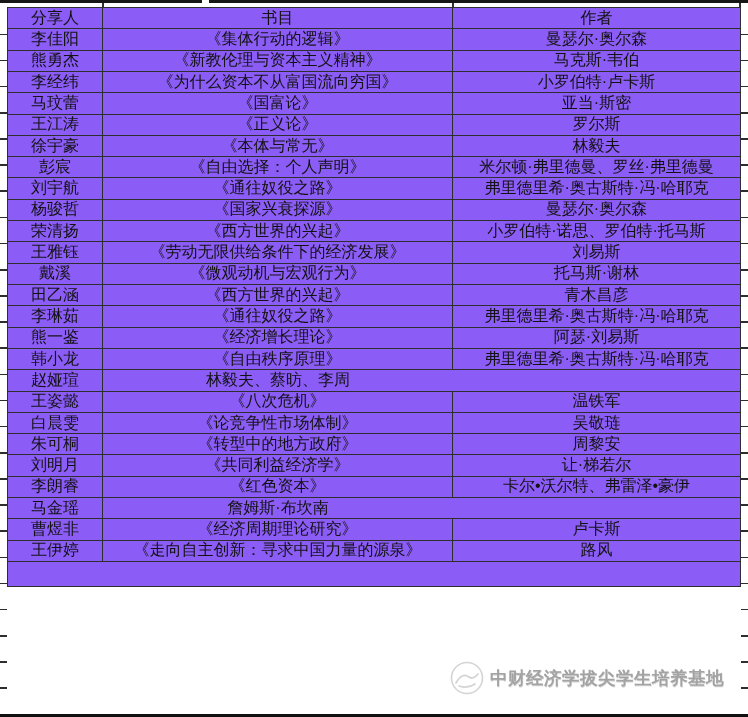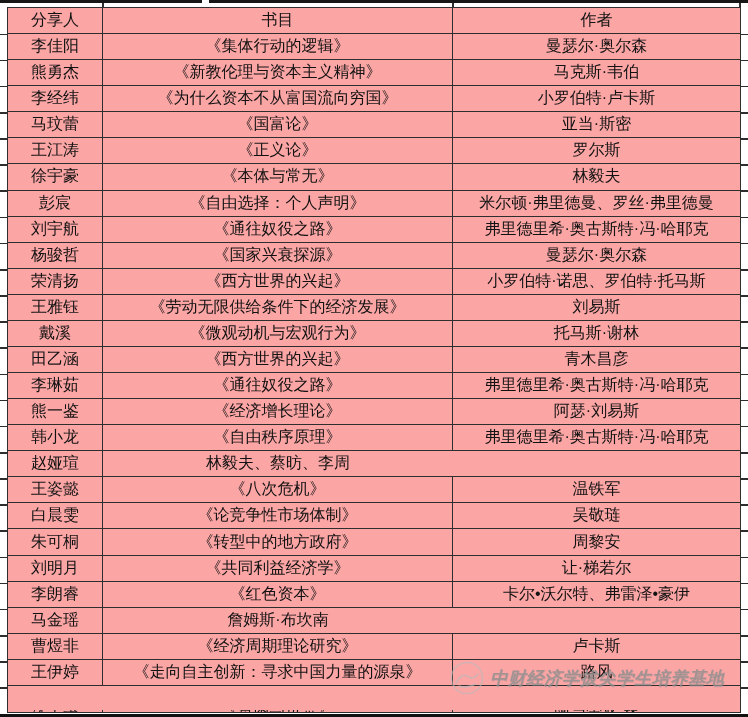--- a/index.html
+++ b/index.html
@@ -21,22 +21,22 @@
   .stub-3{left:739.4px;}
 
   
   .edge-lines{position:absolute;top:8.6px;height:702px;background:
     repeating-linear-gradient(to bottom, transparent 0px, transparent 24.55px, #2e2e2e 24.55px, #2e2e2e 26.15px);}
   .edge-left{left:0;width:7px;}
   .edge-right{left:741px;width:7px;}
 
   
   .booktable{
-    position:absolute;left:7px;top:7px;width:734px;height:706px;box-sizing:border-box;
-    border:1.6px solid #2e2e2e;background:#fca5a5;
+    position:absolute;left:7px;top:7px;width:734px;height:580px;box-sizing:border-box;
+    border:1.6px solid #2e2e2e;background:#8b5cf6;
     display:grid;grid-template-rows:repeat(27,1fr);
   }
   .row{display:grid;grid-template-columns:95px 350px 1fr;border-bottom:1.6px solid #2e2e2e;min-height:0;}
   .row:last-child{border-bottom:none;margin-top:24px;}
   .cell{
     display:flex;align-items:center;justify-content:center;
     font-size:16px;color:#121212;border-right:1.6px solid #2e2e2e;
     overflow:hidden;white-space:nowrap;min-height:0;
   }
   .cell:last-child{border-right:none;}
@@ -44,21 +44,20 @@
 
   
   .watermark{
     position:absolute;left:449px;top:658px;width:292px;height:40px;
     display:flex;align-items:center;gap:5px;z-index:5;opacity:0.82;pointer-events:none;
   }
   .wm-logo{flex:0 0 auto;}
   .wm-text{
     font-size:17.5px;font-weight:600;color:#8f8f8f;letter-spacing:0.5px;white-space:nowrap;
     text-shadow:0.5px 0.5px 0 rgba(143,143,143,0.45);
-    font-style:italic;
   }
 </style>
 </head>
 <body>
 
 <div class="stage">
 
   <div class="top-bar-left"></div>
   <div class="top-bar-right"></div>
   <div class="stub stub-1"></div>

